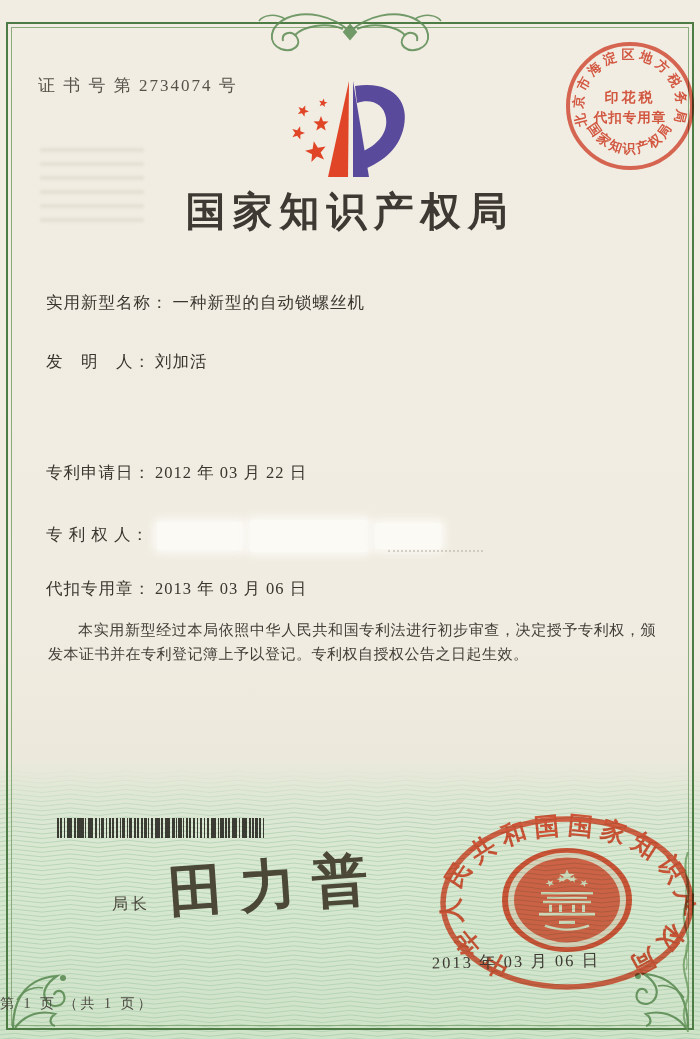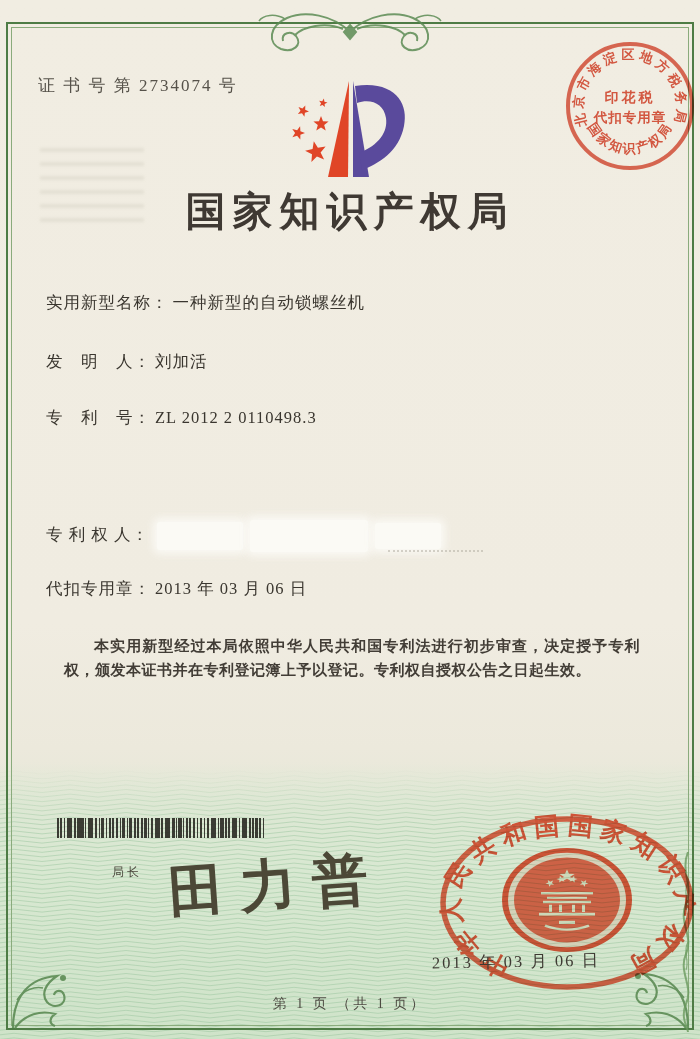--- a/index.html
+++ b/index.html
@@ -29,36 +29,36 @@
   .field .lbl{color:#3a362f;}
   .field .val{margin-left:4px;}
   .redact-wrap{display:inline-block;vertical-align:middle;margin-left:8px;}
   .redact{display:inline-block;vertical-align:middle;background:#fbfaf5;border-radius:3px;
     box-shadow:0 0 8px 4px rgba(251,250,245,.95);margin-right:7px;}
   .ghost-dots{display:inline-block;vertical-align:bottom;width:95px;height:8px;margin-left:-60px;
     border-bottom:2px dotted #b5b1a5;opacity:.55;}
   
   .paras{position:absolute;left:48px;right:44px;top:619px;font-size:15px;line-height:23.5px;
     color:#423d36;text-align:justify;letter-spacing:.5px;}
-  .paras p{margin:16px;text-indent:2em;font-weight:bold;}
+  .paras p{margin:0;text-indent:2em;}
   
   .barcode{position:absolute;left:57px;top:818px;width:207px;height:20px;opacity:.88;
     background:
       repeating-linear-gradient(90deg,#26251f 0 1.5px,transparent 1.5px 3.5px),
       repeating-linear-gradient(90deg,#26251f 0 1px,transparent 1px 6.5px),
       repeating-linear-gradient(90deg,#26251f 0 2px,transparent 2px 11px);}
   
-  .director{position:absolute;left:112px;top:864px;font-size:12px;color:#4a463c;letter-spacing:3px;}
+  .director{position:absolute;left:112px;top:894px;font-size:16px;color:#4a463c;letter-spacing:3px;}
   .signature{position:absolute;left:168px;top:848px;font-size:56px;font-weight:bold;color:#4c4837;
     letter-spacing:16px;transform:rotate(-4deg);white-space:nowrap;}
   
   .sipo-seal{position:absolute;left:420px;top:758px;mix-blend-mode:multiply;opacity:.93;}
   .seal-date{position:absolute;left:432px;top:951px;font-size:16.5px;color:#3e3a33;letter-spacing:2px;
     transform:rotate(-1deg);z-index:5;}
-  .footer{position:absolute;left:0;right:0;top:995px;text-align:center;font-size:14px;color:#4d4a42;letter-spacing:3px;}
+  .footer{position:absolute;left:0;right:0;top:995px;font-size:14px;color:#4d4a42;letter-spacing:3px;}
   
   .bleed{position:absolute;opacity:.35;filter:blur(1.6px);
     background:repeating-linear-gradient(180deg,#ccc8ba 0 4px,transparent 4px 14px);}
   svg text{font-family:"Liberation Serif","DejaVu Serif",serif;}
 </style>
 </head>
 <body>
 
 <div class="page">
 
@@ -196,22 +196,22 @@
   </svg>
 
   <div class="title">国家知识产权局</div>
 
   <div class="field" style="top:351px;">
     <span class="lbl">发　明　人：</span><span class="val">刘加活</span>
   </div>
   <div class="field" style="top:292px;">
     <span class="lbl">实用新型名称：</span><span class="val">一种新型的自动锁螺丝机</span>
   </div>
-  <div class="field" style="top:407px;">
-    <span class="lbl">专　利　号：</span><span class="val">ZL 2012 2 0110498.3</span>
+  <div class="field" style="top:462px;">
+    <span class="lbl">专利申请日：</span><span class="val">2012 年 03 月 22 日</span>
   </div>
   <div class="field" style="top:520px;font-family:Liberation Serif, serif;">
     <span class="lbl">专 利 权 人：</span><span class="redact-wrap"><span class="redact" style="width:86px;height:28px;"></span><span class="redact" style="width:118px;height:32px;"></span><span class="redact" style="width:66px;height:26px;"></span><span class="ghost-dots"></span></span>
   </div>
   <div class="field" style="top:578px;">
     <span class="lbl">代扣专用章：</span><span class="val">2013 年 03 月 06 日</span>
   </div>
 
   <div class="paras">
     <p>本实用新型经过本局依照中华人民共和国专利法进行初步审查，决定授予专利权，颁发本证书并在专利登记簿上予以登记。专利权自授权公告之日起生效。</p>

